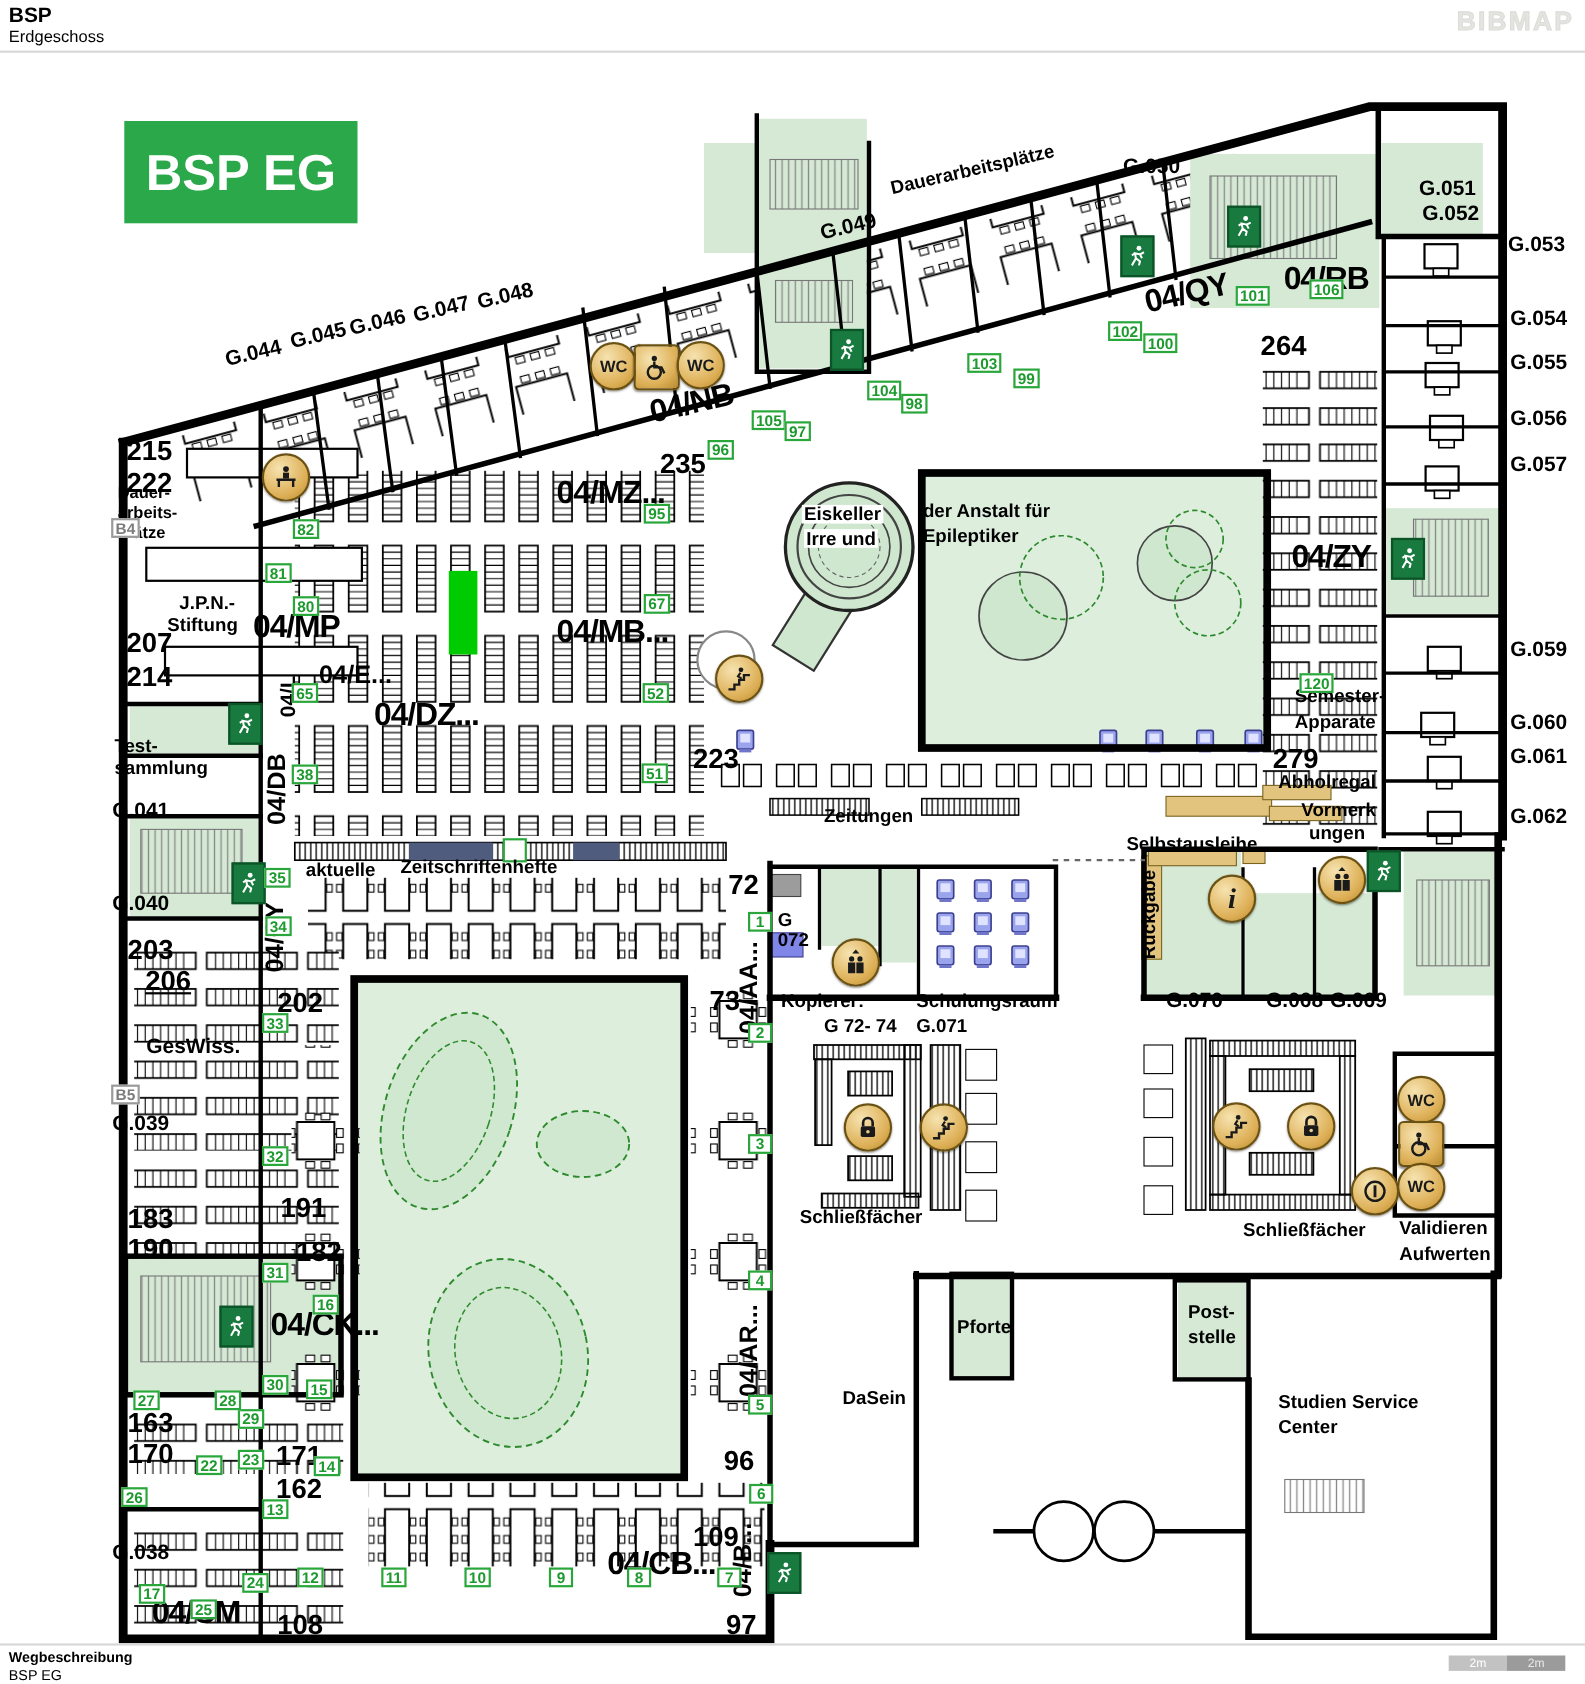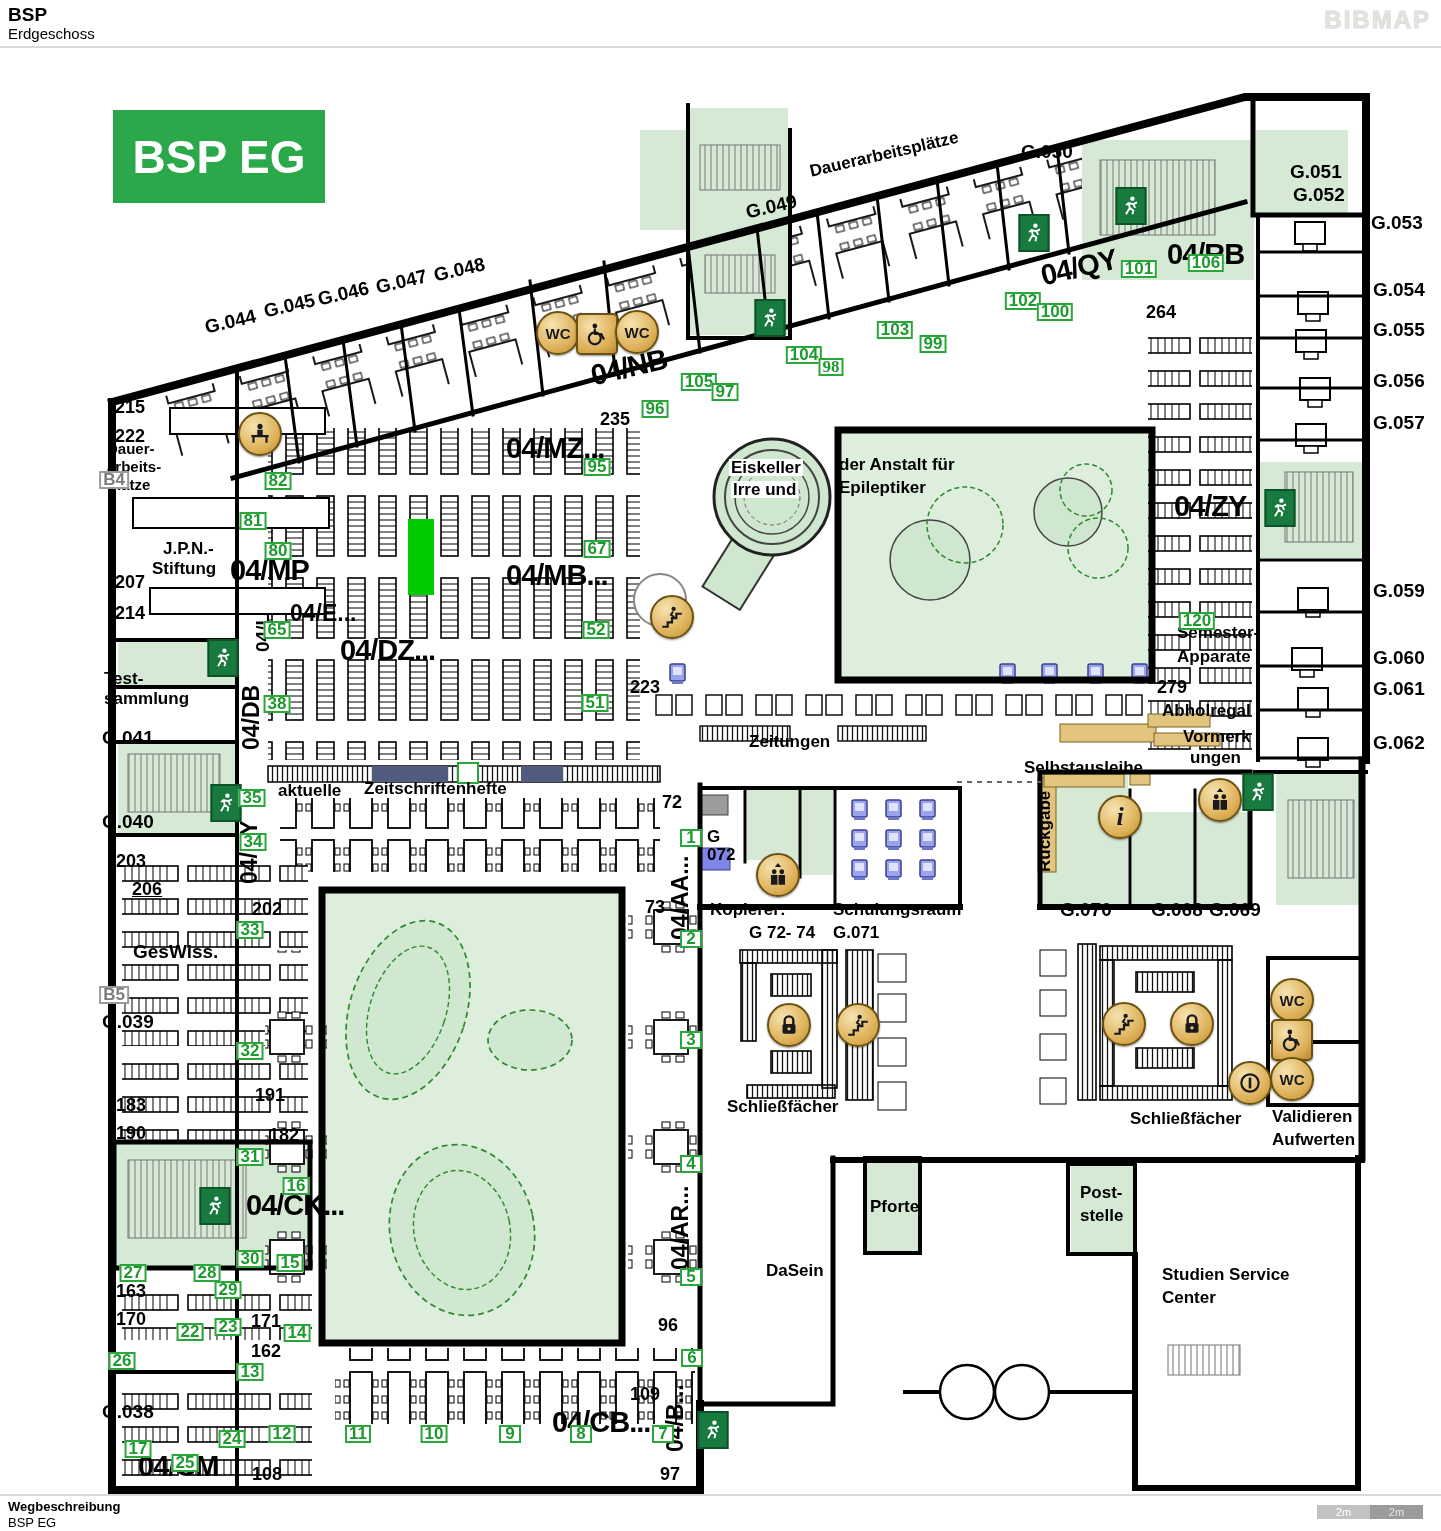--- a/index.html
+++ b/index.html
@@ -24,27 +24,27 @@
   
   .plan{position:absolute;inset:0;z-index:1;}
   .plan svg.decor{position:absolute;left:0;top:0;}
   .badge{position:absolute;left:113px;top:110px;width:212px;height:93px;background:#2ba84a;
        color:#fff;font-weight:bold;font-size:46px;display:flex;align-items:center;
        justify-content:center;z-index:3;}
   .lbl{position:absolute;font-weight:bold;color:#000;white-space:nowrap;line-height:1;
        transform-origin:0 0;z-index:4;}
   .lbl.xl{font-size:29px;letter-spacing:-1px;}
   .lbl.lg{font-size:23px;}
-  .lbl.num{font-size:18px;}
+  .lbl.num{font-size:25px;}
   .lbl.room{font-size:19px;}
   .lbl.sm{font-size:17px;}
   .lbl.sm2{font-size:15px;}
   .lbl.bgw{background:#fff;padding:0 2px;}
   .mk{position:absolute;transform:translate(-50%,-50%);background:#fff;border:2px solid #29a73a;
-      color:#1d9a2e;font-weight:bold;font-size:17px;line-height:14px;padding:0 2px;z-index:6;
+      color:#1d9a2e;font-weight:bold;font-size:14px;line-height:14px;padding:0 2px;z-index:6;
       min-width:14px;text-align:center;}
   .mk.gray{border-color:#9a9a9a;color:#7c7c7c;}
   .ic{position:absolute;display:flex;align-items:center;justify-content:center;
       transform:translate(-50%,-50%);z-index:5;color:#1a1a1a;}
   .ic.wc,.ic.info,.ic.elevator,.ic.stairs,.ic.lock,.ic.coin,.ic.desk-person{
       width:40px;height:40px;border-radius:50%;
       background:radial-gradient(circle at 35% 30%,#f6e3b0,#ddaf56 65%,#b98a2e);
       border:2px solid #6b5213;box-shadow:0 1px 2px rgba(0,0,0,.45);
       font-weight:bold;font-size:15px;}
   .ic.wheelchair{width:38px;height:38px;border-radius:5px;
@@ -448,21 +448,21 @@
       <div class="lbl sm" style="left: 1080px; top: 1184px;">Post-</div>
       <div class="lbl sm" style="left: 1080px; top: 1207px;">stelle</div>
       <div class="lbl sm" style="left: 766px; top: 1262px;">DaSein</div>
       <div class="lbl sm" style="left: 1162px; top: 1266px;">Studien Service</div>
       <div class="lbl sm" style="left: 1162px; top: 1289px;">Center</div>
       <div class="mk" style="left: 597px; top: 467px;">95</div>
       <div class="mk" style="left: 655px; top: 409px;">96</div>
       <div class="mk" style="left: 699px; top: 382px;">105</div>
       <div class="mk" style="left: 725px; top: 392px;">97</div>
       <div class="mk" style="left: 804px; top: 355px;">104</div>
-      <div class="mk" style="left: 831px; top: 367px; font-family: Liberation Serif, serif;">98</div>
+      <div class="mk" style="left: 831px; top: 367px;">98</div>
       <div class="mk" style="left: 895px; top: 330px;">103</div>
       <div class="mk" style="left: 933px; top: 344px;">99</div>
       <div class="mk" style="left: 1023px; top: 301px;">102</div>
       <div class="mk" style="left: 1055px; top: 312px;">100</div>
       <div class="mk" style="left: 1139px; top: 269px;">101</div>
       <div class="mk" style="left: 1206px; top: 263px;">106</div>
       <div class="mk" style="left: 278px; top: 481px;">82</div>
       <div class="mk" style="left: 253px; top: 521px;">81</div>
       <div class="mk" style="left: 278px; top: 551px;">80</div>
       <div class="mk" style="left: 277px; top: 630px;">65</div>

